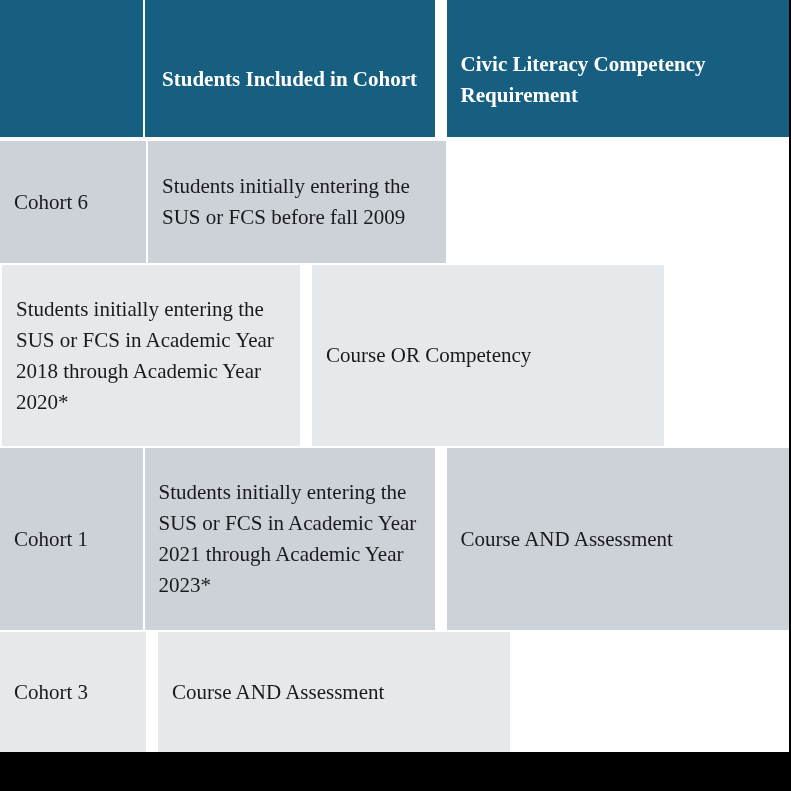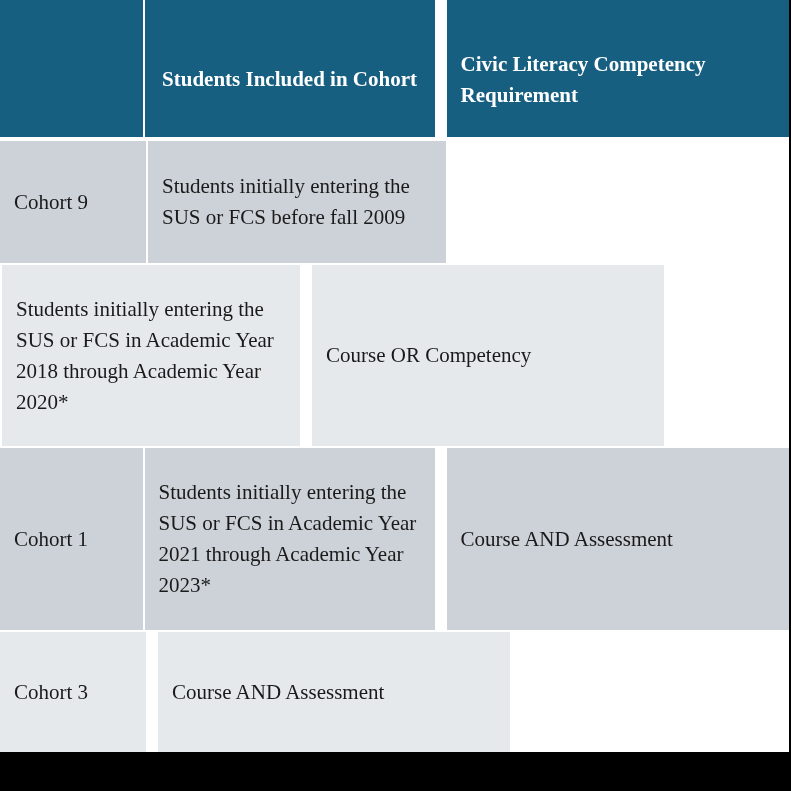--- a/index.html
+++ b/index.html
@@ -45,21 +45,21 @@
     <div class="cell c2">
         <span>Students Included in Cohort</span>
       </div>
     <div class="cell c3">
         <span>Civic Literacy Competency Requirement</span>
       </div>
   </div>
 
   <div class="row r1 dark">
     <div class="cell c1">
-        <span>Cohort 9</span>
+        <span>Cohort 6</span>
       </div>
     <div class="cell c2">
         <span>Students initially entering the SUS or FCS before fall 2009</span>
       </div>
   </div>
 
   <div class="row r2 light">
     <div class="cell c2">
         <span>Students initially entering the SUS or FCS in Academic Year 2018 through Academic Year 2020*</span>
       </div>

